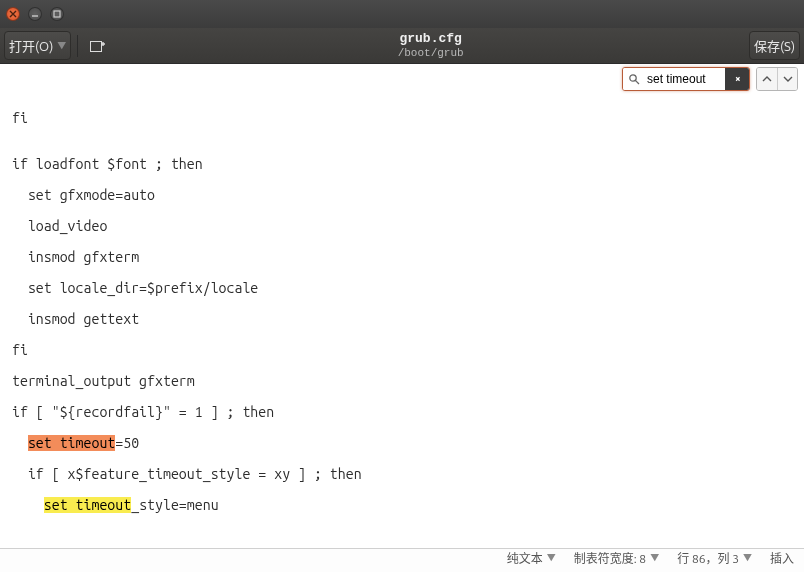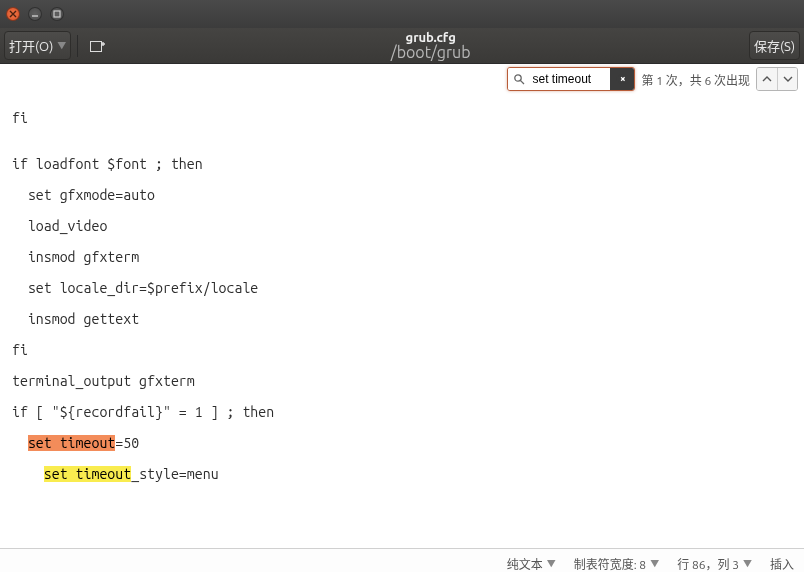--- a/index.html
+++ b/index.html
@@ -7,36 +7,36 @@
 .titlebar { background: linear-gradient(#4a4a4a, #3c3c3c); height: 28px; display: flex; align-items: center; padding: 0 6px; color: #dcdcdc; }
 .win-controls { display: flex; gap: 8px; align-items: center; }
 .win-btn { width: 14px; height: 14px; border-radius: 50%; border: 1px solid rgba(0,0,0,.4); display: flex; align-items: center; justify-content: center; }
 .win-close { background: radial-gradient(#f07746,#d8512a); }
 .win-min,.win-max { background: radial-gradient(#5f5f5f,#4a4a4a); }
 .win-btn svg { width: 8px; height: 8px; }
 .toolbar { background: linear-gradient(#454442,#3a3937); height: 36px; display: flex; align-items: center; padding: 0 4px; color: #e6e6e6; border-bottom: 1px solid #2b2b2b; }
 .tb-btn { display: flex; align-items: center; gap: 4px; padding: 4px 4px; border-radius: 4px; background: linear-gradient(#4d4c4a,#3f3e3c); border: 1px solid #2e2d2b; font-size: 13px; cursor: pointer; color:#e6e6e6; }
 .tb-sep { width: 1px; height: 22px; background: #2b2b2b; margin: 0 6px; }
 .tb-icon { width: 28px; height: 24px; display:flex; align-items:center; justify-content:center; border-radius:4px; cursor:pointer; }
-.title-center { flex: 1; text-align: center; line-height: 1.1; }
+.title-center { flex: 1; text-align: center; line-height: 1.1; font-family: Liberation Mono, monospace; }
 .title-main { font-weight: 600; font-size: 13px; color: #f0f0f0; }
-.title-sub { font-size: 16px; color: #b8b8b8; }
+.title-sub { font-size: 11px; color: #b8b8b8; }
 .btn-save { margin-left: auto; }
 .searchbar { display: flex; justify-content: flex-end; align-items: center; padding: 3px 6px 2px 0; background: #fff; gap: 6px; font-size: 12px; color: #555; }
 .searchbox-wrap { display: flex; align-items: stretch; border: 1px solid #b85c38; border-radius: 3px; box-shadow: 0 0 3px rgba(184,92,56,.5); background:#fff; overflow:hidden; height:24px; }
 .search-ic { width: 22px; display:flex; align-items:center; justify-content:center; background:#fff; }
 .search-input { border: none; outline: none; font-size: 12px; width: 80px; padding: 2px 2px; }
 .clear-btn { width: 24px; display:flex; align-items:center; justify-content:center; background:#3b3b3b; color:#fff; cursor:pointer; }
 .nav-btns { display:flex; border:1px solid #b5b5b5; border-radius:3px; overflow:hidden; }
 .nav-btn { width:20px; height:22px; display:flex; align-items:center; justify-content:center; background:#f5f5f5; cursor:pointer; }
 .nav-btn + .nav-btn { border-left:1px solid #ccc; }
 .editor { font-family: "Ubuntu Mono","DejaVu Sans Mono",monospace; font-size: 14.2px; line-height: 15.5px; white-space: pre; padding: 2px 12px; color:#2d2d2d; height: 472px; overflow:hidden; position:relative; }
 .hl-sel { background: #f38c5a; color:#000; }
 .hl-find { background: #f9ec4f; color:#000; }
-.statusbar { position:absolute; bottom:0; left:0; right:0; height:24px; border-top:1px solid #d0d0d0; background:#fdfdfd; display:flex; align-items:flex-end; justify-content:flex-end; gap:18px; padding:0 10px; font-size:12px; color:#555; }
+.statusbar { position:absolute; bottom:0; left:0; right:0; height:24px; border-top:1px solid #d0d0d0; background:#fdfdfd; display:flex; align-items:flex-start; justify-content:flex-end; gap:18px; padding:0 10px; font-size:12px; color:#555; }
 .sb-item { display:flex; align-items:center; gap:4px; cursor:pointer; }
 .chev { font-size:9px; color:#888; }
 .pointer-red { position:absolute; color:#d62020; font-size:18px; transform: rotate(-35deg); }
 </style>
 </head>
 <body>
 
 <div class="titlebar">
   <div class="win-controls">
     <div class="win-btn win-close">
@@ -87,21 +87,20 @@
         </svg>
     </div>
     <input class="search-input" value="set timeout" style="">
     <div class="clear-btn">
       <svg width="12" height="10" viewBox="0 0 14 10">
           <path d="M4 0 H13 A1 1 0 0 1 14 1 V9 A1 1 0 0 1 13 10 H4 L0 5 Z" fill="#3b3b3b"></path>
           <path d="M6 3 L10 7 M10 3 L6 7" stroke="#fff" stroke-width="1.4"></path>
         </svg>
     </div>
   </div>
-  <span>第 1 次，共 6 次出现</span>
   <div class="nav-btns">
     <div class="nav-btn">
         <svg width="10" height="8" viewBox="0 0 10 8">
           <path d="M1 6 L5 2 L9 6" fill="none" stroke="#555" stroke-width="1.4"></path>
         </svg>
       </div>
     <div class="nav-btn">
         <svg width="10" height="8" viewBox="0 0 10 8">
           <path d="M1 2 L5 6 L9 2" fill="none" stroke="#555" stroke-width="1.4"></path>
         </svg>
@@ -115,20 +114,21 @@
 <span style="display: block;">if loadfont $font ; then</span>
 <span style="display: block;">  set gfxmode=auto</span>
 <span style="display: block;">  load_video</span>
 <span style="display: block;">  insmod gfxterm</span>
 <span style="display: block;">  set locale_dir=$prefix/locale</span>
 <span style="display: block;">  insmod gettext</span>
 <span style="display: block;">fi</span>
 <span style="display: block;">terminal_output gfxterm</span>
 <span style="display: block;">if [ "${recordfail}" = 1 ] ; then</span>
 <span style="display: block;"><span>  </span><span class="hl-sel">set timeout</span><span>=50</span></span>
+<span style="display: block;">  if [ x$feature_timeout_style = xy ] ; then</span>
 <span style="display: block;"><span>    </span><span class="hl-find">set timeout</span><span>_style=menu</span></span>
 
 
 
 
 
 
 
 
 <span style="display: block;"></span>

